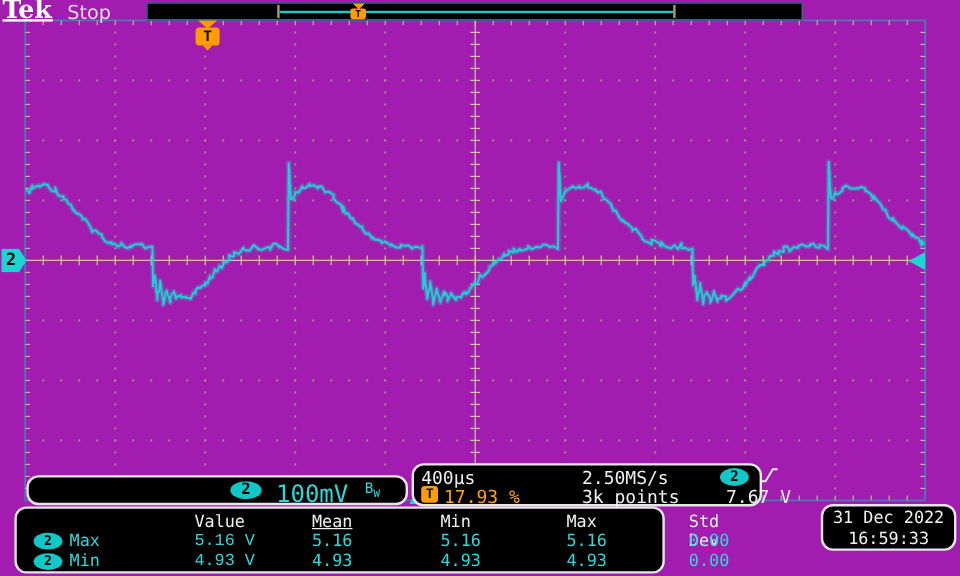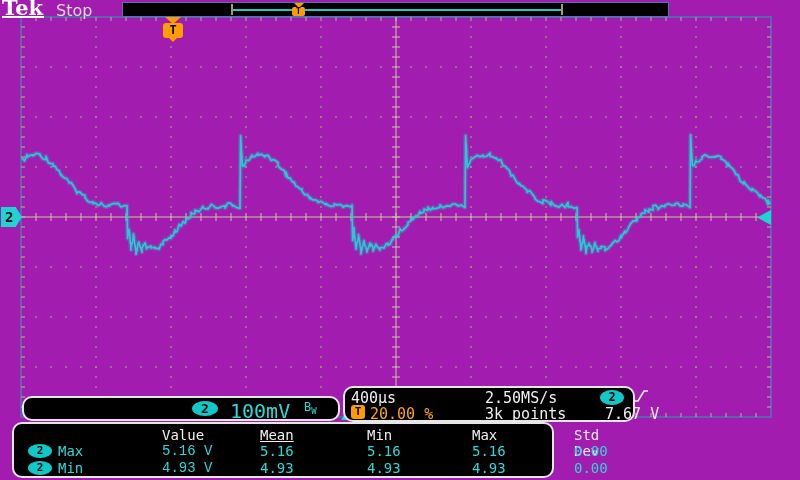--- a/index.html
+++ b/index.html
@@ -993,21 +993,21 @@
   <div id="hz-box" class="box">
     <span id="t-scale">400µs</span>
     <span id="s-rate">2.50MS/s</span>
     <div class="ch-badge">2</div>
     <span id="slope-icon">
       <svg width="16" height="16">
           <polyline points="1,13 5,13 11,3 15,3" fill="none" stroke="#f0f0f0" stroke-width="1.6"></polyline>
         </svg>
     </span>
     <div id="trig-badge">T</div>
-    <span id="trig-pct">20.00 %</span>
+    <span id="trig-pct">17.93 %</span>
     <span id="rec-len">3k points</span>
     <span id="trig-lvl">7.67 V</span>
   </div>
 
   <div id="meas-box" class="box">
     <span class="hdr hc-value">Value</span>
     <span class="hdr hc-mean">Mean</span>
     <span class="hdr hc-min">Min</span>
     <span class="hdr hc-max">Max</span>
     <span class="hdr hc-std">Std Dev</span>
@@ -1025,14 +1025,18 @@
       <div class="ch-badge">2</div>
       <span class="mc-label">Min</span>
       <span class="mc-value">4.93 V</span>
       <span class="mc-mean">4.93</span>
       <span class="mc-min">4.93</span>
       <span class="mc-max">4.93</span>
       <span class="mc-std">0.00</span>
     </div>
   </div>
 
+  <div id="dt-box" class="box">
+    <div class="d">31 Dec 2022</div>
+    <div>16:59:33</div>
+  </div>
 
 </div>
 
 </body></html>

